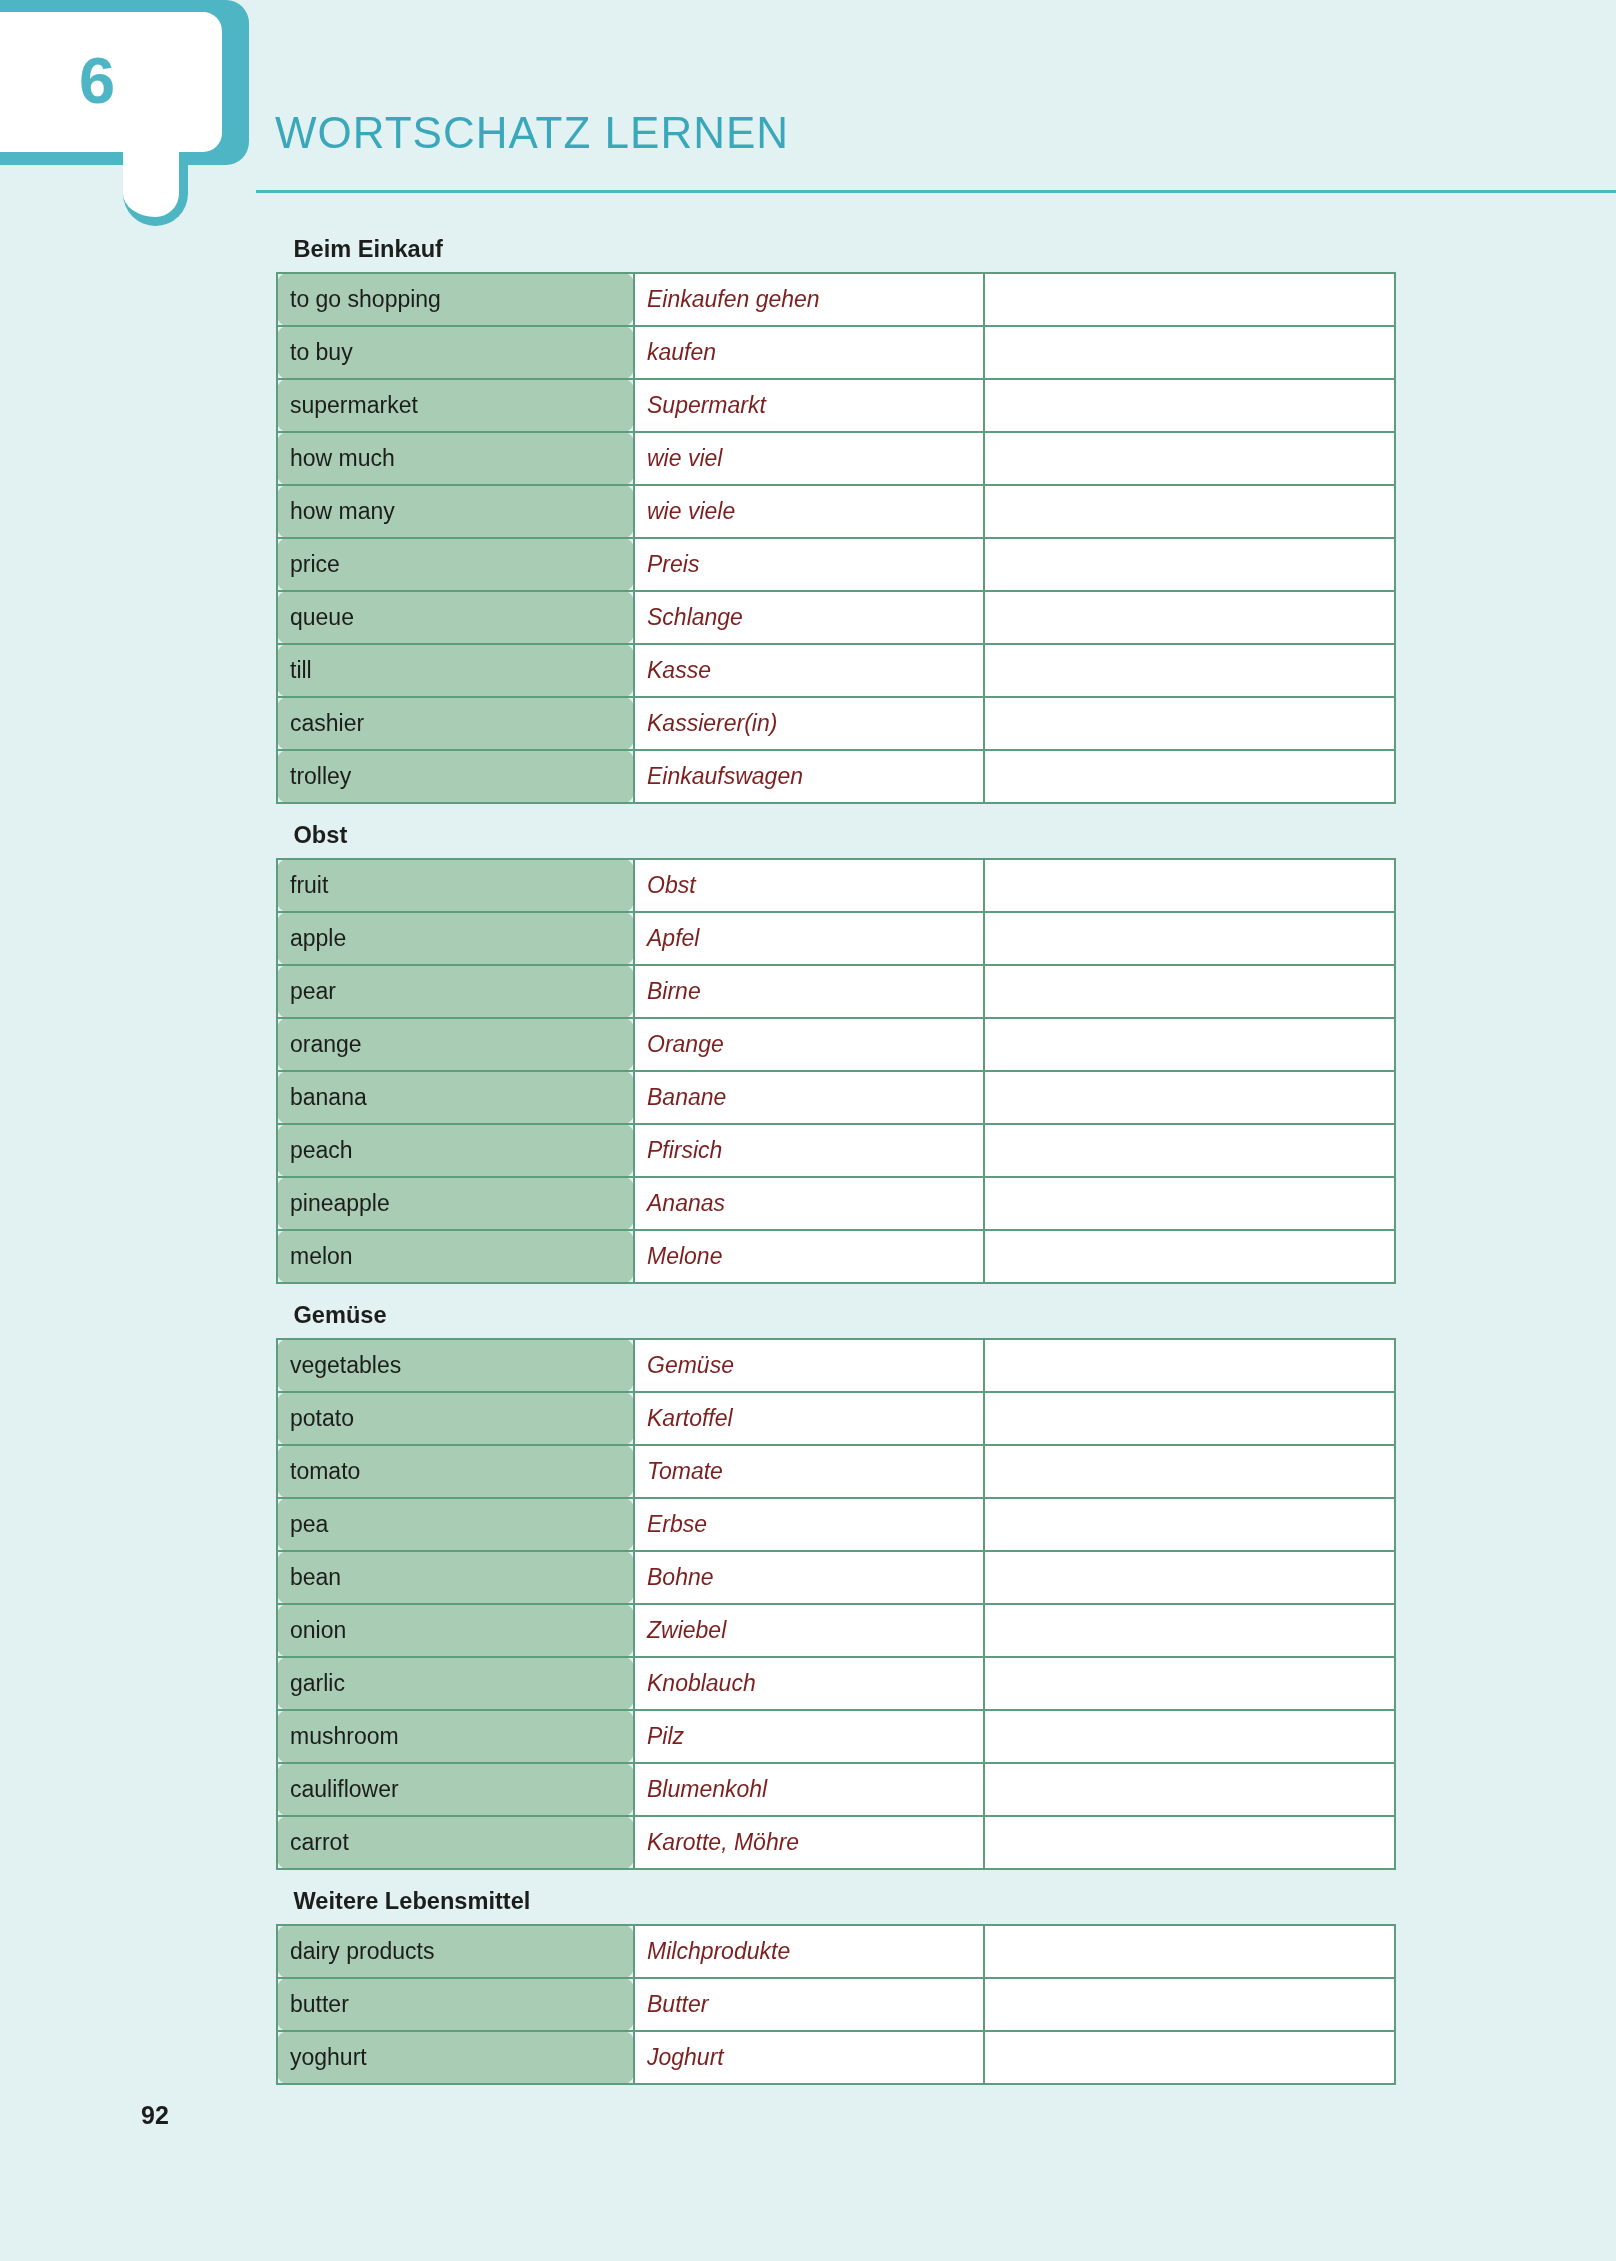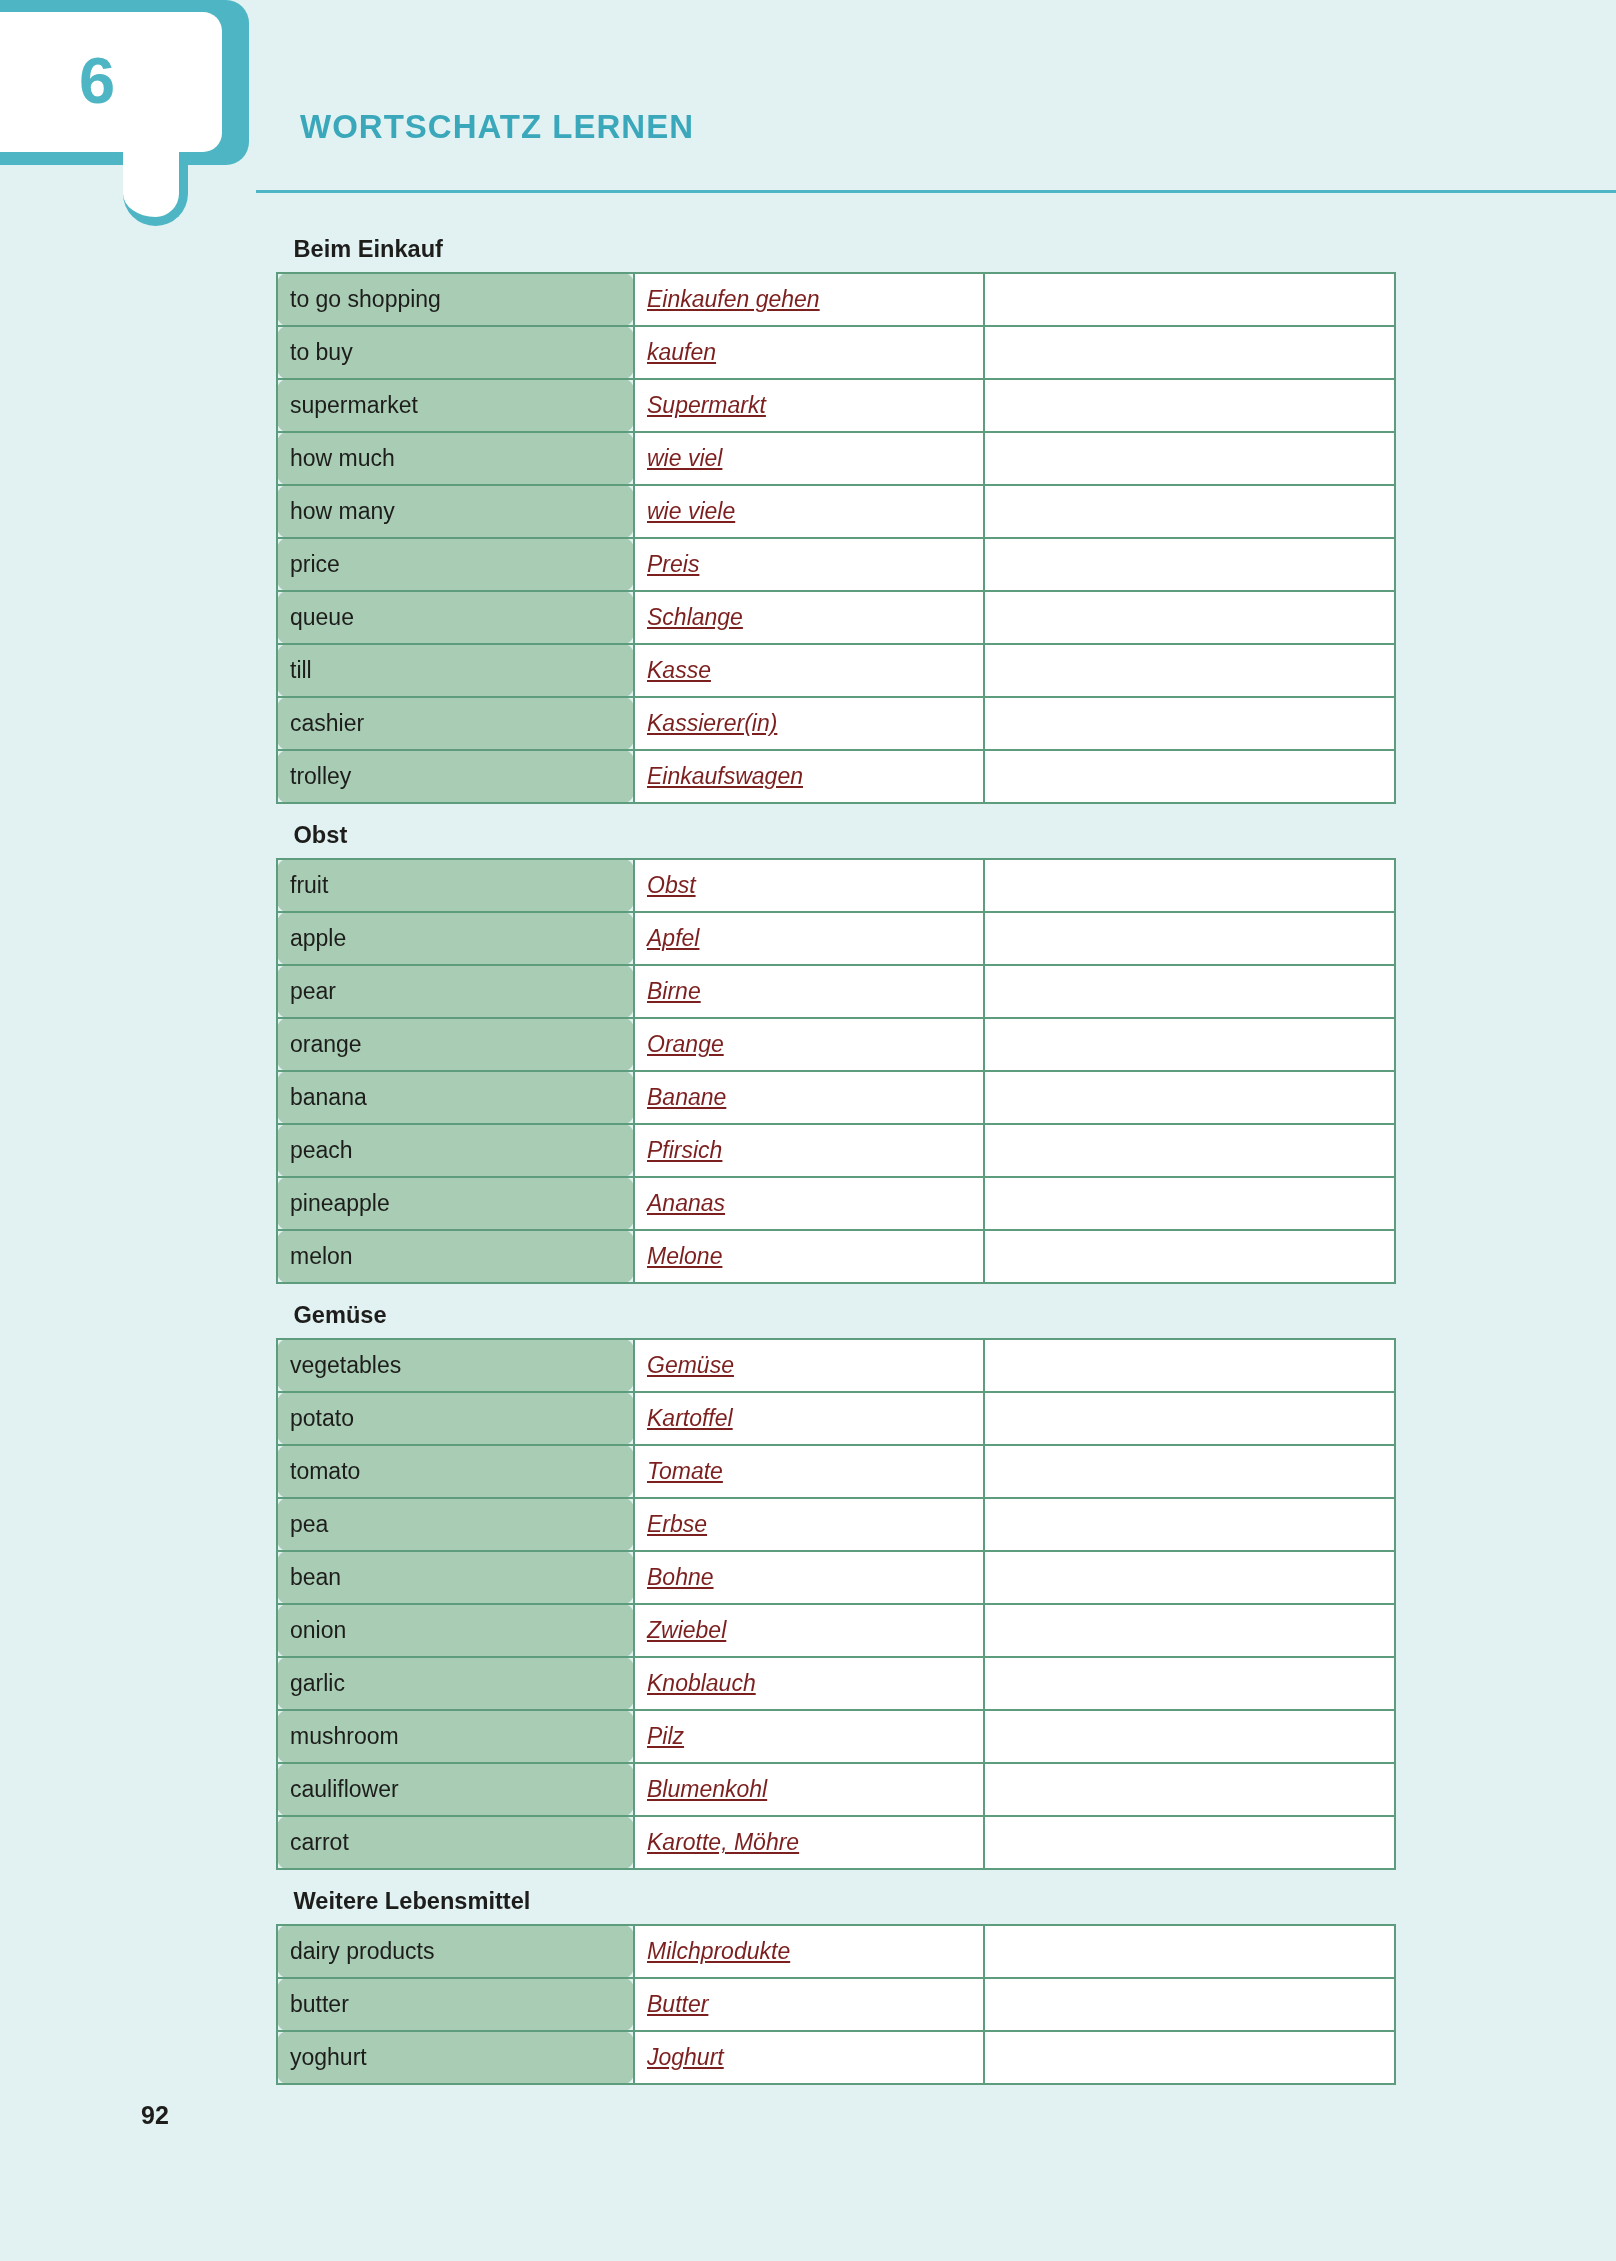--- a/index.html
+++ b/index.html
@@ -54,24 +54,24 @@
     position: absolute;
     left: 79px;
     top: 48px;
     font-size: 65px;
     font-weight: bold;
     color: #4db5c4;
     line-height: 1;
   }
   .header-title {
     position: absolute;
-    left: 300px;
+    left: 275px;
     top: 108px;
-    font-size: 33px;
-    font-weight: bold;
+    font-size: 44px;
+    font-weight: normal;
     letter-spacing: 1px;
     color: #3aa8ba;
   }
   .header-rule {
     position: absolute;
     left: 256px;
     top: 190px;
     width: 1360px;
     height: 3.4px;
     background: #4db5c4;
@@ -111,21 +111,20 @@
     font-size: 23px;
     color: #1d1d1b;
     border-radius: 11px;
   }
   td.col-de {
     width: 350px;
     background: #ffffff;
     font-size: 23px;
     font-style: italic;
     color: #7c1f1f;
-    text-decoration: underline;
   }
   td.col-blank {
     width: 411px;
     background: #ffffff;
   }
 
   .page-number {
     position: absolute;
     left: 141px;
     top: 2101px;

